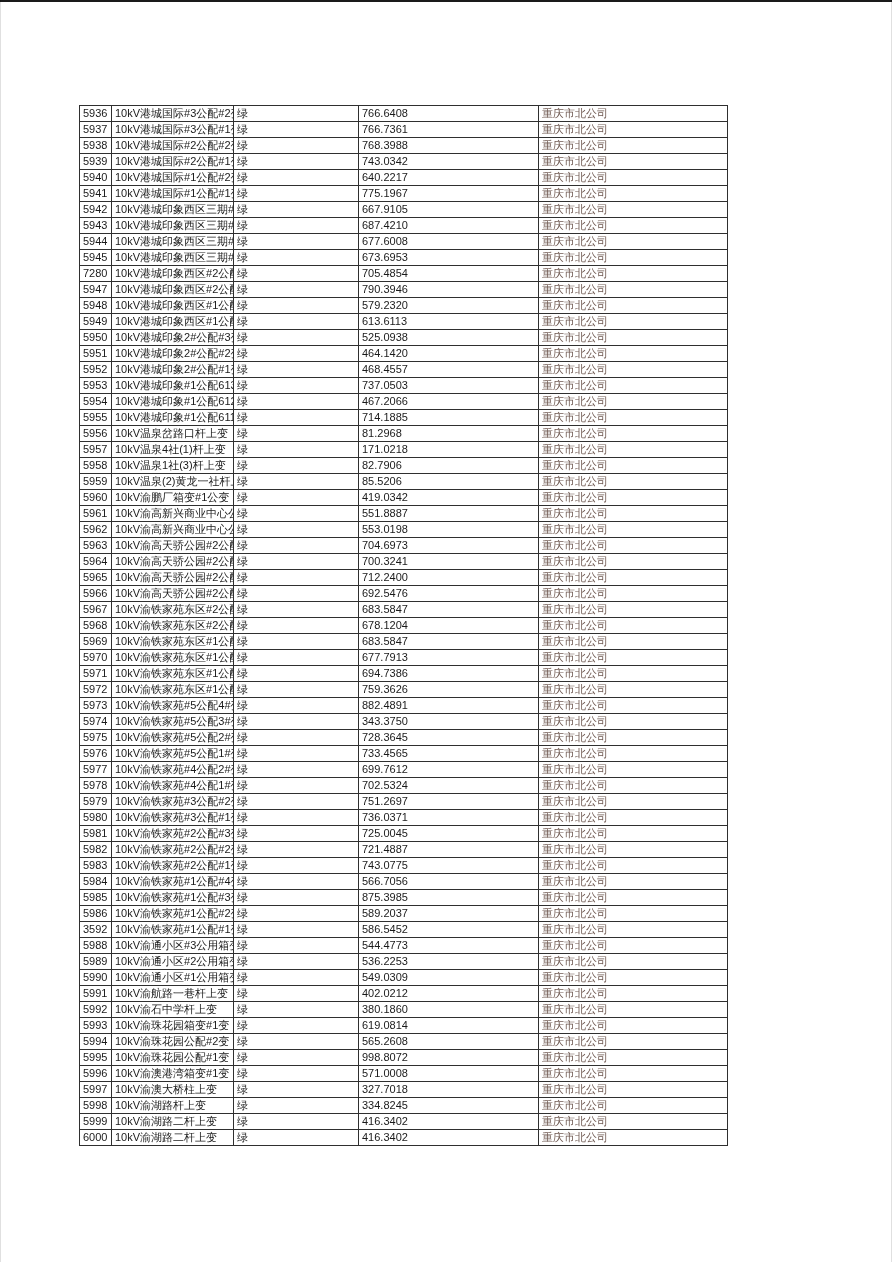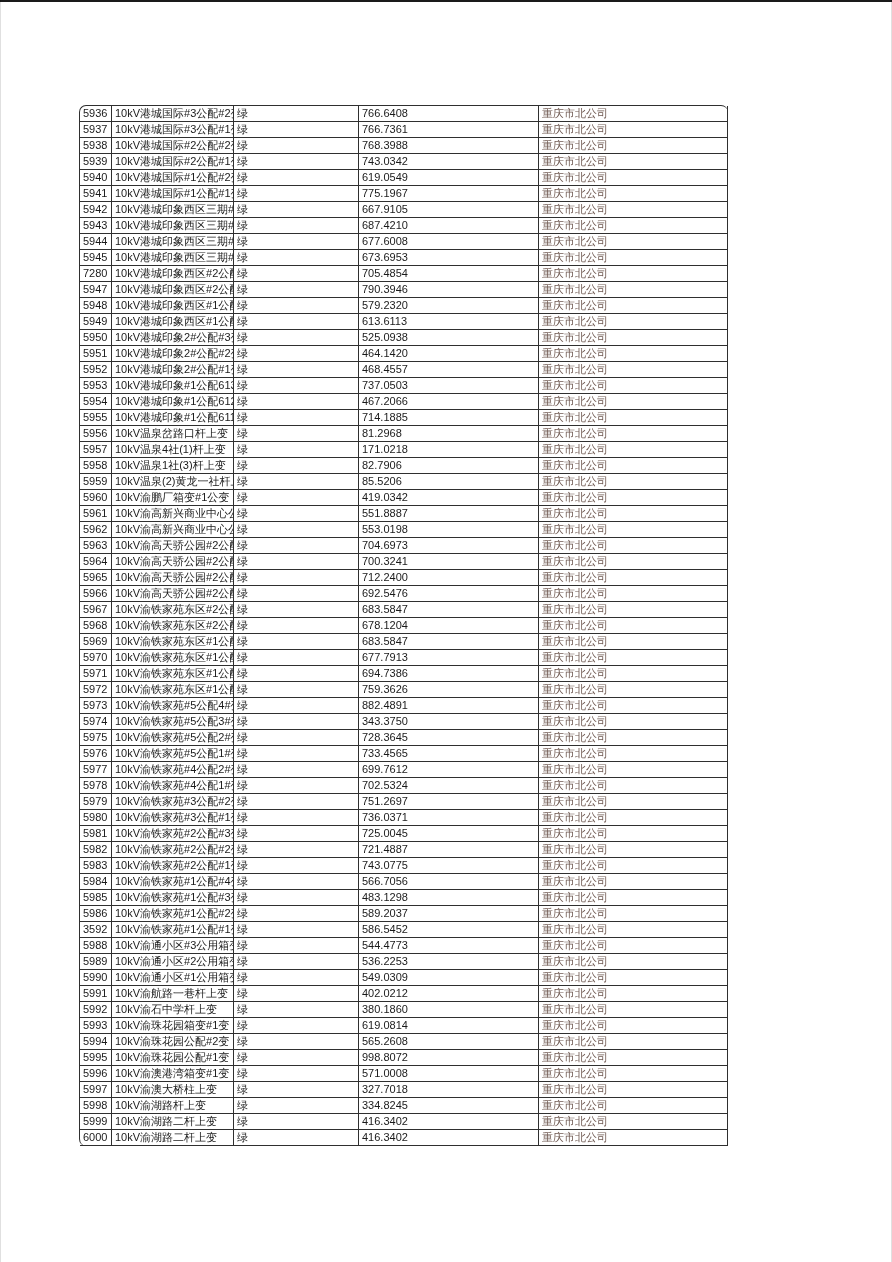--- a/index.html
+++ b/index.html
@@ -31,21 +31,20 @@
   .side-edge.left { left: 0; }
   .side-edge.right { right: 0; }
   .sheet-table {
     position: absolute;
     left: 79px;
     top: 105px;
     width: 648px;
     border-top: 1px solid var(--border-color, #2f2f2f);
     border-left: 1px solid var(--border-color, #2f2f2f);
     box-sizing: content-box;
-    border-radius: 7px;
   }
   .row {
     display: grid;
     grid-template-columns: 32px 122px 125px 180px 189px;
     height: 16px;
   }
   .cell {
     box-sizing: border-box;
     height: 16px;
     border-right: 1px solid var(--border-color, #2f2f2f);
@@ -100,21 +99,21 @@
         <div class="cell name">10kV港城国际#2公配#1变</div>
         <div class="cell status">绿</div>
         <div class="cell value">743.0342</div>
         <div class="cell company">重庆市北公司</div>
       </div>
 
       <div class="row">
         <div class="cell num">5940</div>
         <div class="cell name">10kV港城国际#1公配#2变</div>
         <div class="cell status">绿</div>
-        <div class="cell value">619.0549</div>
+        <div class="cell value">640.2217</div>
         <div class="cell company">重庆市北公司</div>
       </div>
 
       <div class="row">
         <div class="cell num">5941</div>
         <div class="cell name">10kV港城国际#1公配#1变</div>
         <div class="cell status">绿</div>
         <div class="cell value">775.1967</div>
         <div class="cell company">重庆市北公司</div>
       </div>
@@ -460,21 +459,21 @@
         <div class="cell name">10kV渝铁家苑#1公配#4变</div>
         <div class="cell status">绿</div>
         <div class="cell value">566.7056</div>
         <div class="cell company">重庆市北公司</div>
       </div>
 
       <div class="row">
         <div class="cell num">5985</div>
         <div class="cell name">10kV渝铁家苑#1公配#3变</div>
         <div class="cell status">绿</div>
-        <div class="cell value">483.1298</div>
+        <div class="cell value">875.3985</div>
         <div class="cell company">重庆市北公司</div>
       </div>
 
       <div class="row">
         <div class="cell num">5986</div>
         <div class="cell name">10kV渝铁家苑#1公配#2变</div>
         <div class="cell status">绿</div>
         <div class="cell value">589.2037</div>
         <div class="cell company">重庆市北公司</div>
       </div>

